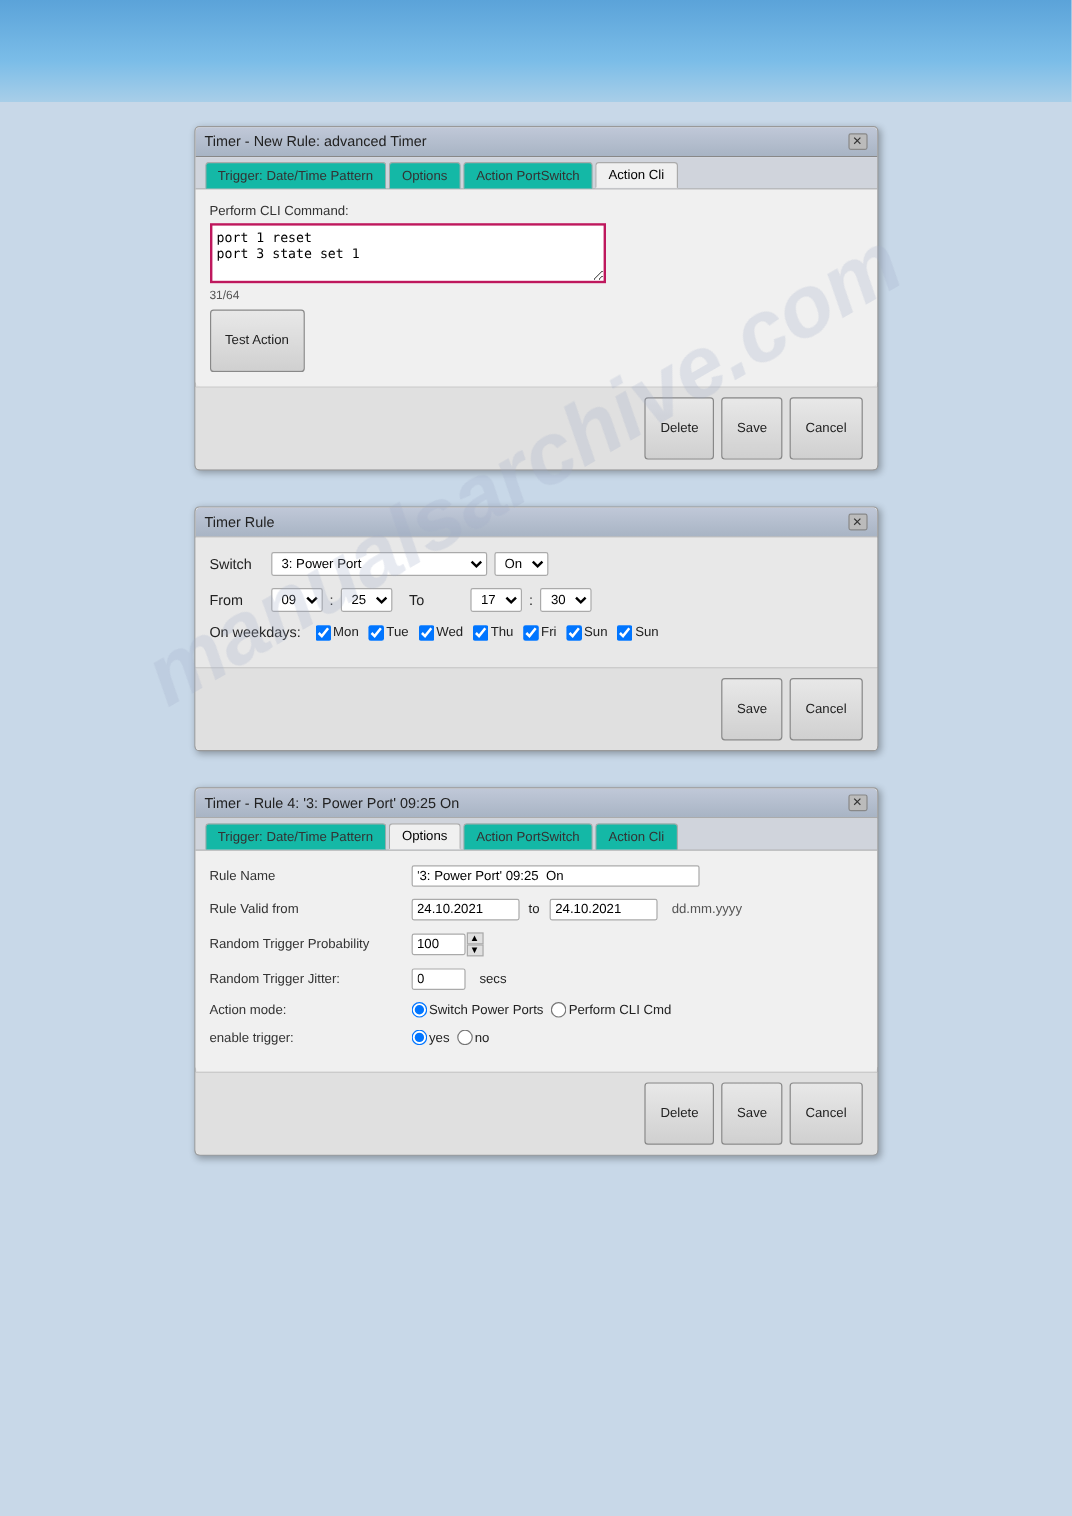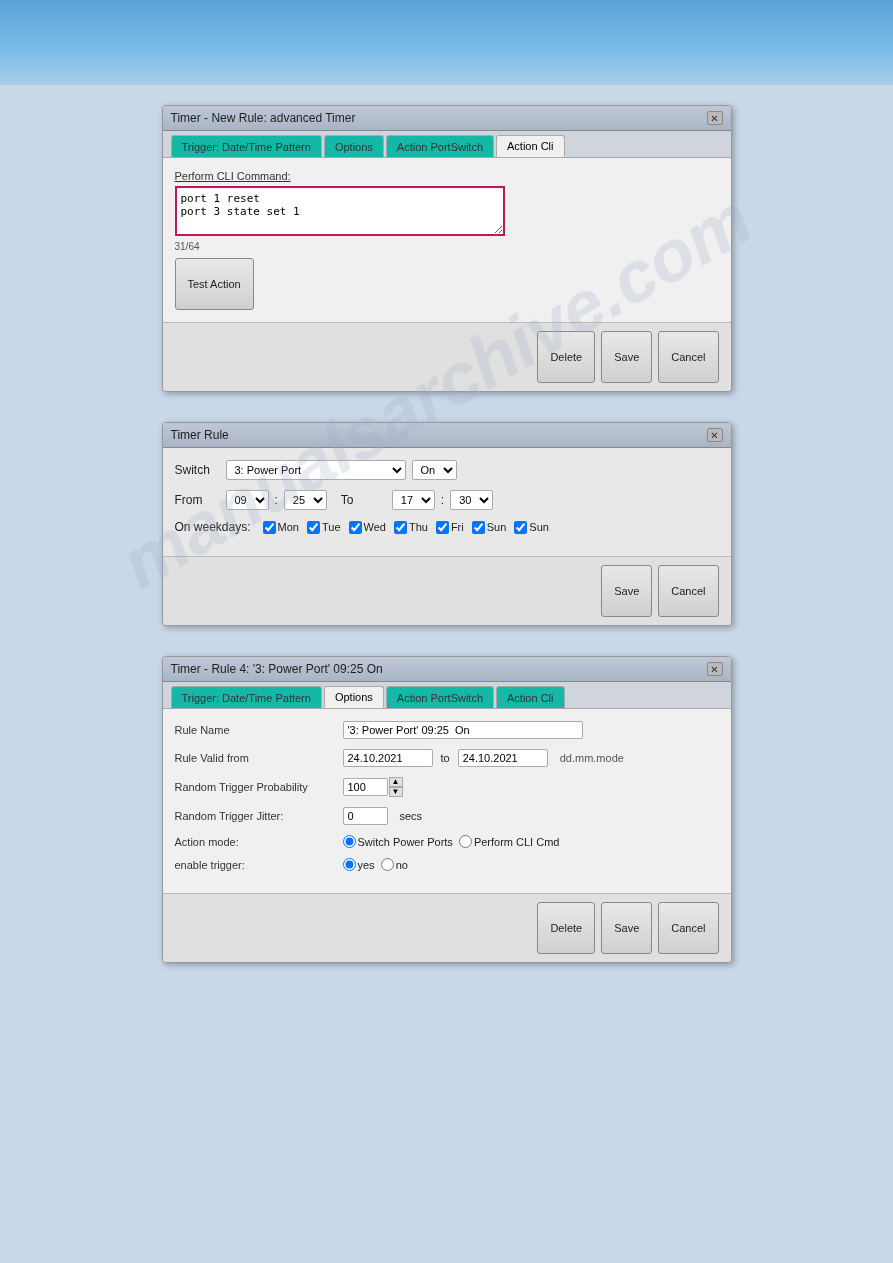--- a/index.html
+++ b/index.html
@@ -101,21 +101,20 @@
       cursor: pointer;
       font-size: 11px;
       color: #222;
     }
 
     
     .cli-label {
       font-size: 11px;
       margin-bottom: 4px;
       color: #333;
-      text-decoration: underline;
     }
     .cli-textarea {
       width: 330px;
       height: 50px;
       font-size: 11px;
       border: 2px solid #be185d;
       background: #fff;
       padding: 4px;
       resize: both;
       font-family: monospace;
@@ -360,21 +359,21 @@
       <div class="form-row">
         <span class="form-row-label">Rule Name</span>
         <input type="text" class="form-input rule-name-input" value="'3: Power Port' 09:25  On" style="">
       </div>
 
       <div class="form-row">
         <span class="form-row-label">Rule Valid from</span>
         <input type="text" class="form-input date-input" value="24.10.2021" style="">
         <span style="font-size:11px;">to</span>
         <input type="text" class="form-input date-input" value="24.10.2021" style="">
-        <span class="dd-format">dd.mm.mode</span>
+        <span class="dd-format">dd.mm.yyyy</span>
       </div>
 
       <div class="form-row">
         <span class="form-row-label">Random Trigger Probability</span>
         <div class="spinner-wrap">
           <input type="text" class="form-input number-input" value="100" style="">
           <div class="spinner-arrows">
             <button class="spinner-btn">▲</button>
             <button class="spinner-btn">▼</button>
           </div>

